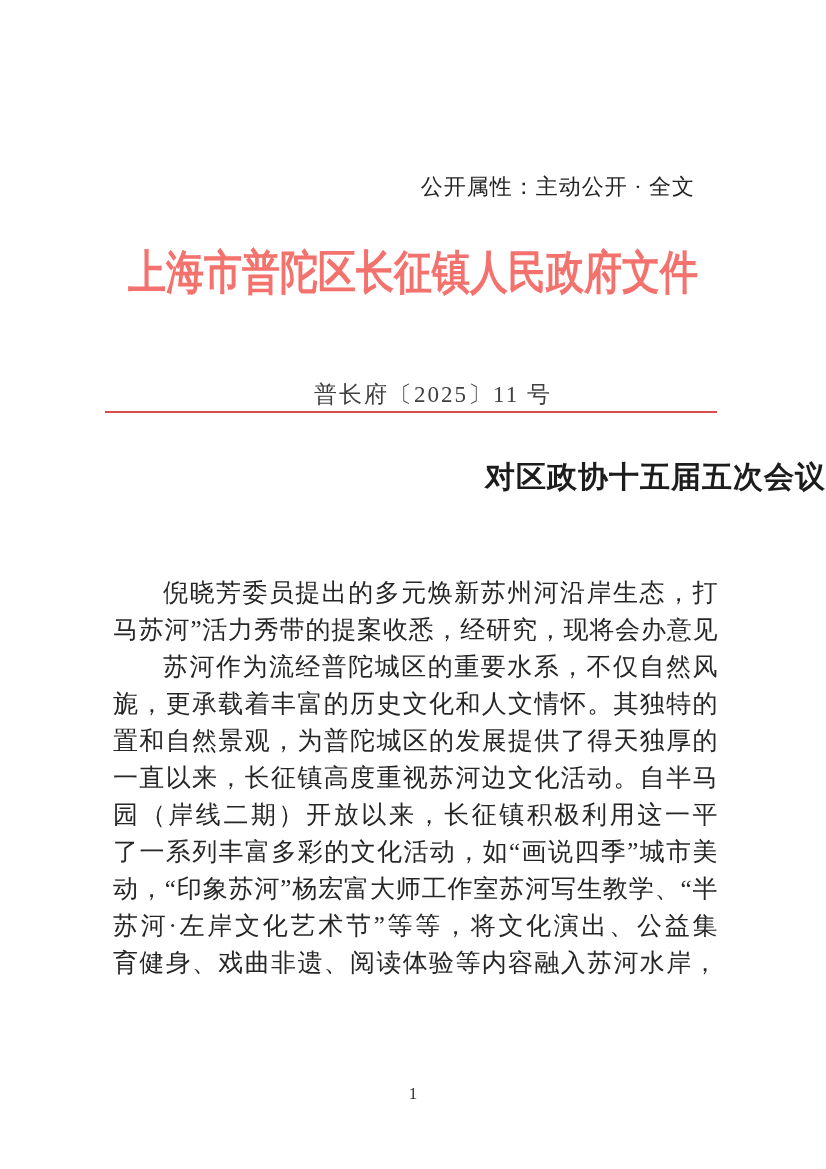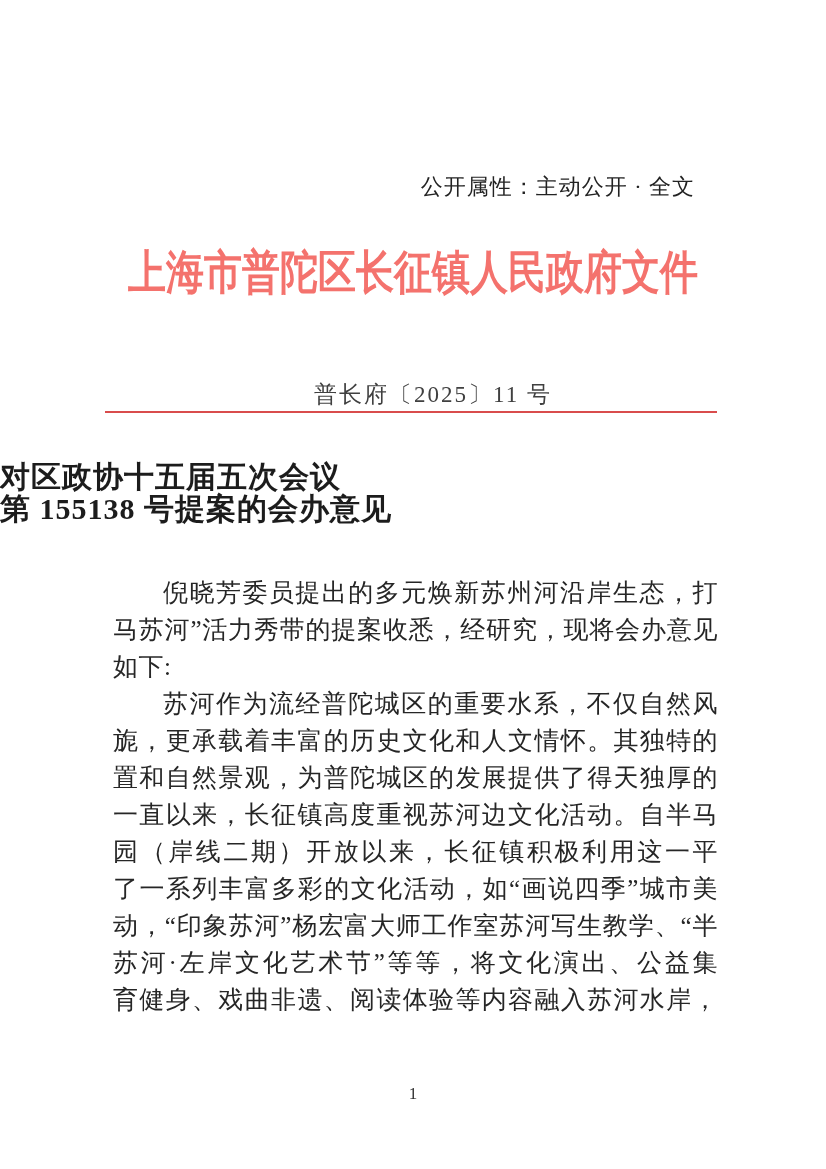--- a/index.html
+++ b/index.html
@@ -52,21 +52,21 @@
     top: 395px;
     left: 105px;
     width: 612px;
     height: 2px;
   }
   .doc-title {
     position: absolute;
     top: 445px;
     left: 0;
     width: 100%;
-    text-align: left;
+    text-align: right;
     font-weight: bold;
     font-size: 30px;
     line-height: 32px;
     color: #1c1c1c;
     letter-spacing: 1px;
   }
   .body-block {
     position: absolute;
     top: 558px;
     left: 113px;
@@ -105,27 +105,25 @@
   <div class="disclosure">公开属性：主动公开 · 全文</div>
 
   <div class="org-title" style="color: rgb(244, 114, 109);">上海市普陀区长征镇人民政府文件</div>
 
   <div class="doc-number">普长府〔2025〕11 号</div>
 
   <div class="divider" style="background-color: rgb(217, 76, 76);"></div>
 
   <div class="doc-title">
     <div>对区政协十五届五次会议</div>
-    <div>第 155138 号提案的会办意见</div>
   </div>
 
   <div class="body-block">
     <div class="line fill indent">倪晓芳委员提出的多元焕新苏州河沿岸生态，打造“半</div>
     <div class="line fill">马苏河”活力秀带的提案收悉，经研究，现将会办意见函告</div>
-    <div class="line">如下:</div>
     <div class="line fill indent">苏河作为流经普陀城区的重要水系，不仅自然风光旖</div>
     <div class="line fill">旎，更承载着丰富的历史文化和人文情怀。其独特的地理位</div>
     <div class="line fill">置和自然景观，为普陀城区的发展提供了得天独厚的条件。</div>
     <div class="line fill">一直以来，长征镇高度重视苏河边文化活动。自半马苏河公</div>
     <div class="line fill">园（岸线二期）开放以来，长征镇积极利用这一平台，举办</div>
     <div class="line fill">了一系列丰富多彩的文化活动，如“画说四季”城市美育活</div>
     <div class="line fill">动，“印象苏河”杨宏富大师工作室苏河写生教学、“半马</div>
     <div class="line fill">苏河·左岸文化艺术节”等等，将文化演出、公益集市、体</div>
     <div class="line fill">育健身、戏曲非遗、阅读体验等内容融入苏河水岸，不仅丰</div>
   </div>

